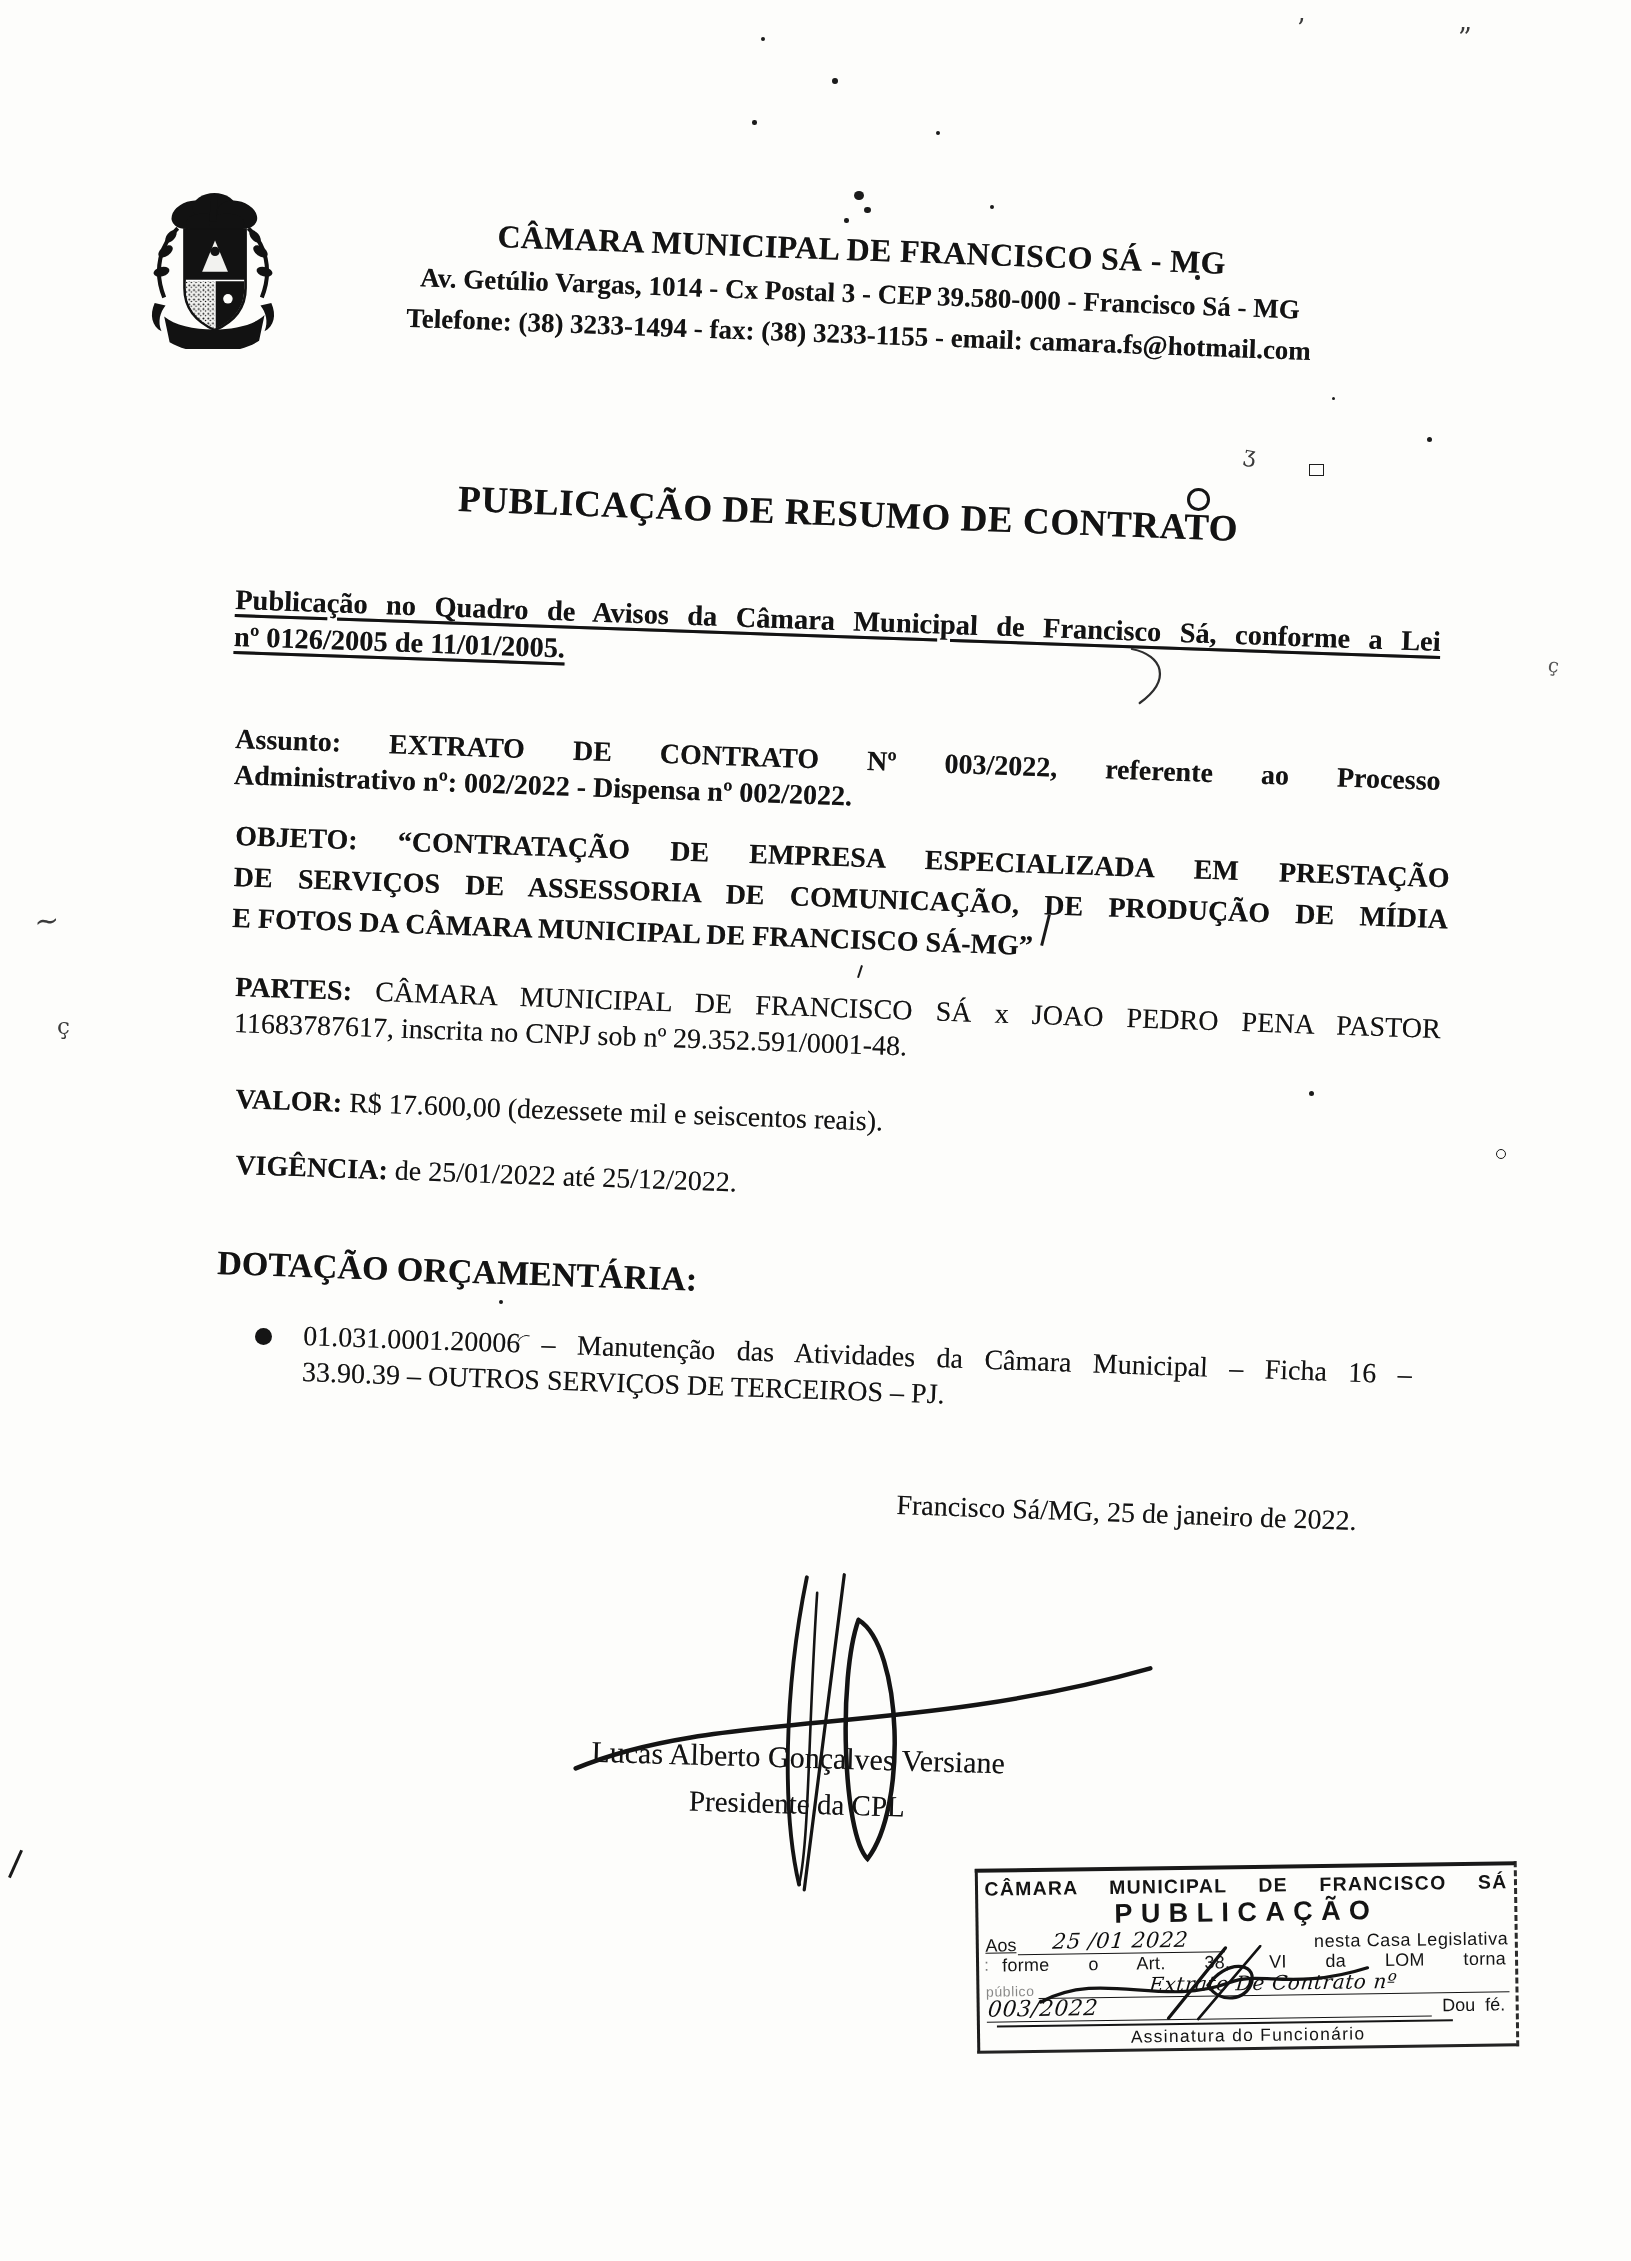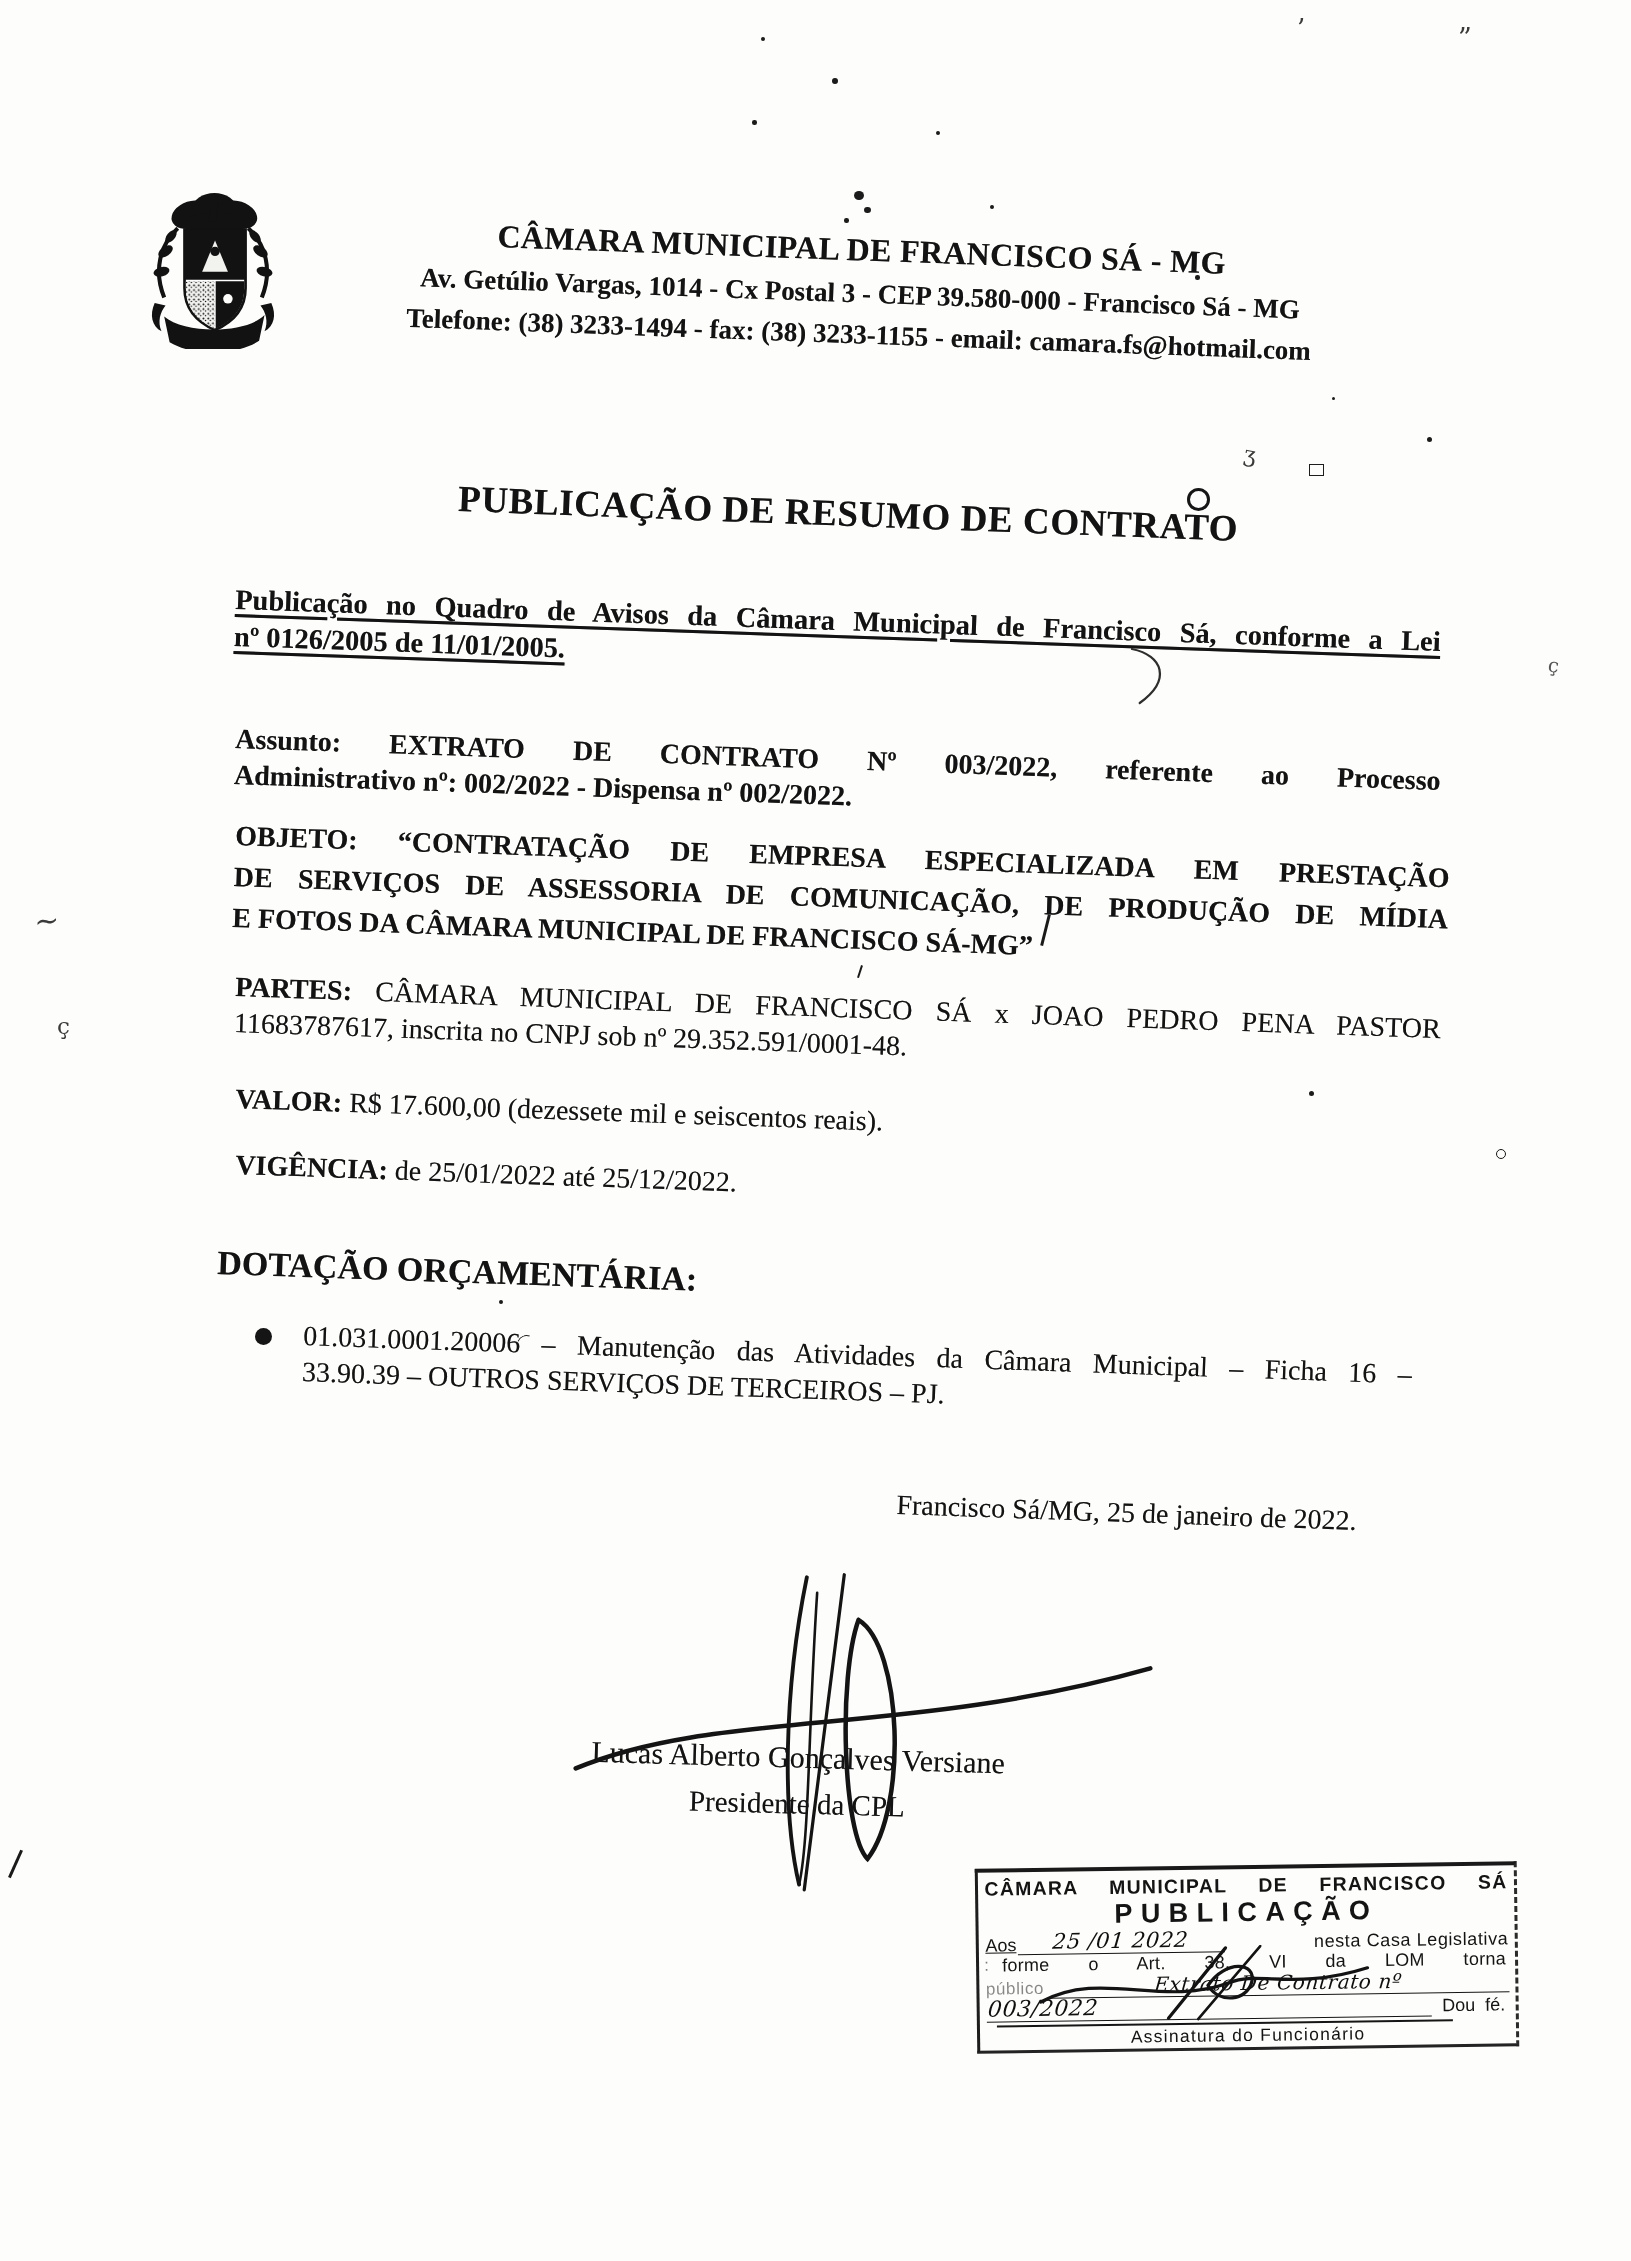--- a/index.html
+++ b/index.html
@@ -51,21 +51,21 @@
   #st-l2{position:absolute;top:28.4px;left:0;right:0;font-size:27px;font-weight:bold;
          letter-spacing:8.4px;text-align:center;}
   #st-l3{top:57px;}
   #st-l3 .aos{font-size:18px;text-decoration:underline;}
   #st-l3 .hwslot{flex:0 0 207px;border-bottom:1.9px solid #141414;text-align:center;margin:0 3.9px 1.3px 1.3px;}
   #st-l3 .casa{font-size:18px;flex:1;text-align:right;letter-spacing:0.6px;}
   #st-colon{position:absolute;top:83px;left:5.2px;font-size:17px;opacity:.55;}
   #st-l4{position:absolute;top:83px;left:23px;right:9px;font-size:18px;letter-spacing:0.3px;
          text-align:justify;text-align-last:justify;}
   #st-l5{top:102px;}
-  #st-l5 .pub{font-size:17px;opacity:.5;letter-spacing:0.6px;}
+  #st-l5 .pub{font-size:14px;opacity:.5;letter-spacing:0.6px;}
   #st-l5 .hwslot{flex:1;border-bottom:1.9px solid #141414;text-align:center;margin:0 0 0 3.9px;}
   #st-l6{top:124px;left:2.6px;}
   #st-l6 .numline{flex:1;border-bottom:1.9px solid #141414;display:flex;align-items:flex-end;}
   #st-l6 .doufe{font-size:18px;margin:0 3.9px 0 10.3px;word-spacing:5.2px;}
   #st-sigline{position:absolute;top:132px;left:17px;width:456px;height:20.7px;border-bottom:2.6px solid #151515;}
   #st-ass{position:absolute;top:156px;left:0;right:0;font-size:17.4px;letter-spacing:1.3px;text-align:center;}
   .hw{font-family:"DejaVu Serif",serif;font-style:italic;transform:skewX(-6deg);display:inline-block;
       color:#0f0f0f;letter-spacing:0.6px;}
   #st-l3 .hw{font-size:21.3px;}
   #st-l5 .hw{font-size:20px;}

